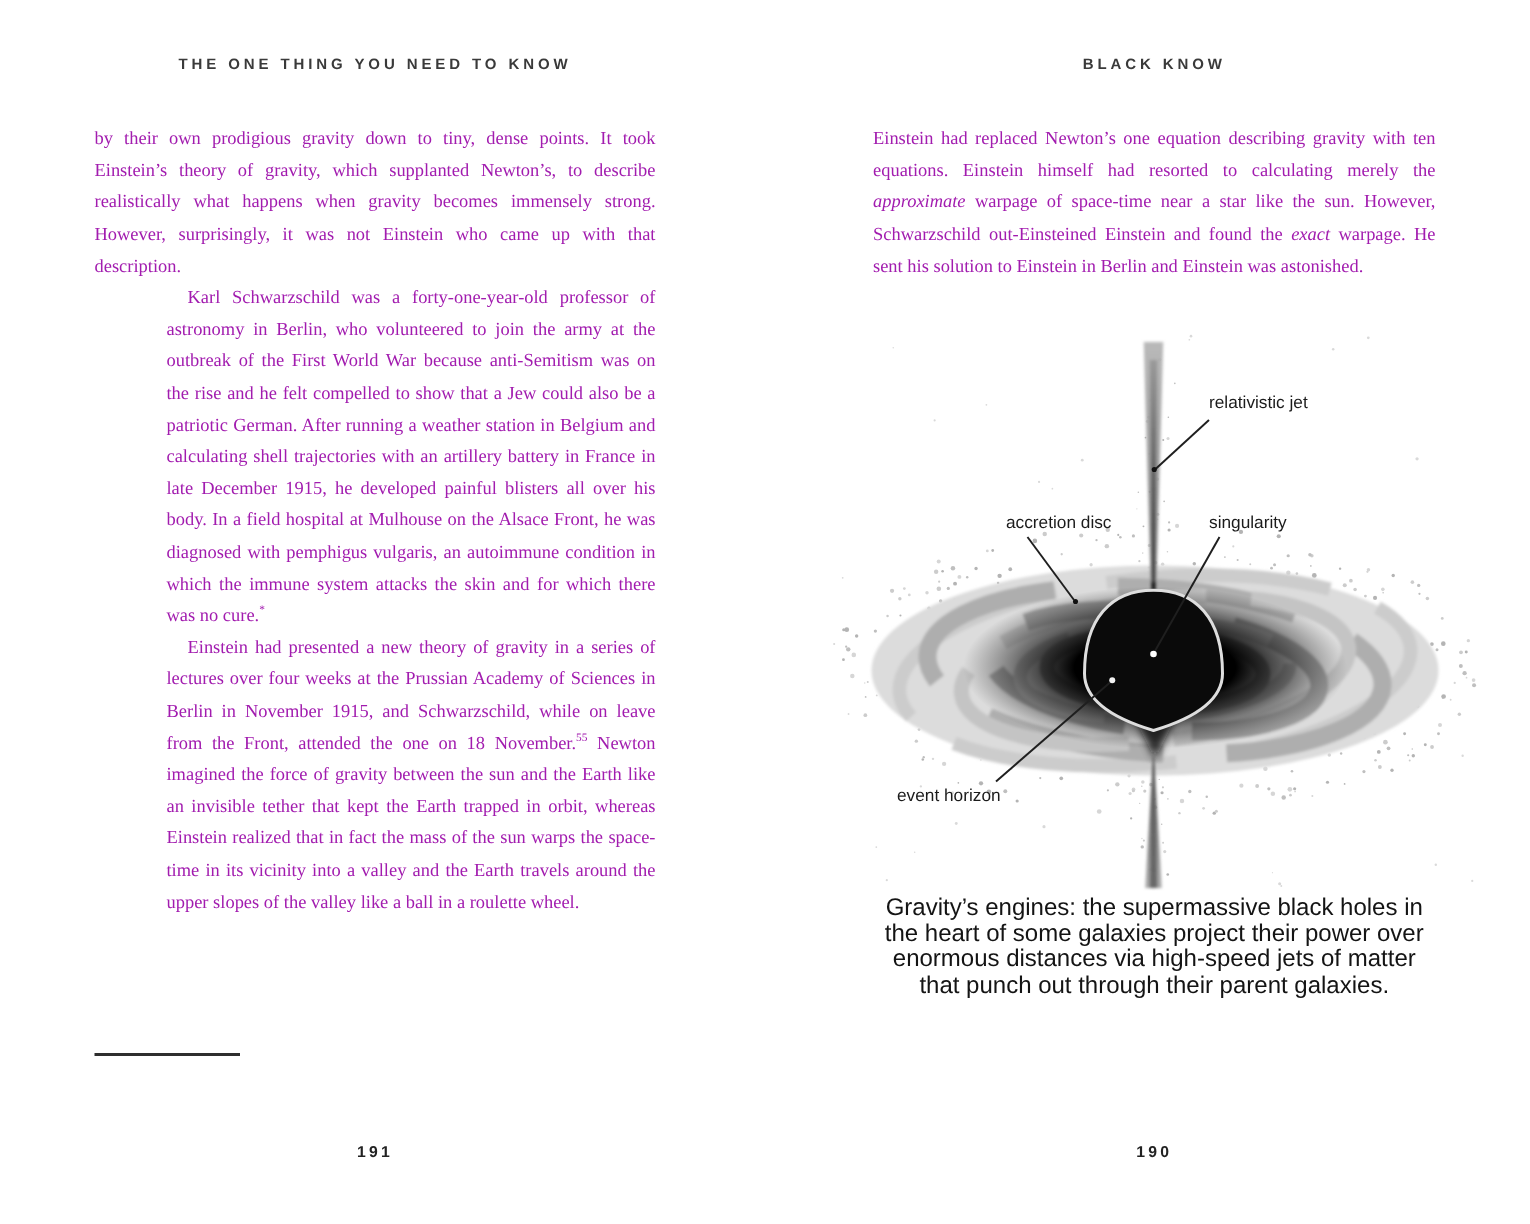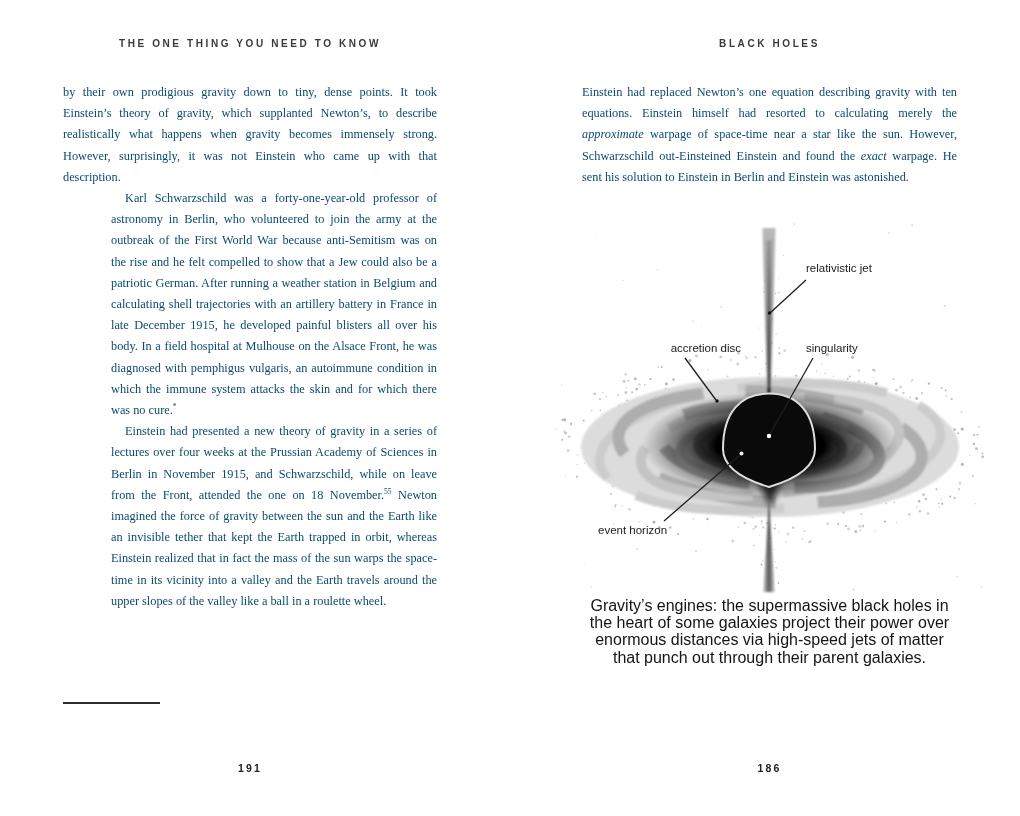--- a/index.html
+++ b/index.html
@@ -5,21 +5,21 @@
   html,body{margin:0;padding:0;background:#ffffff;}
   .stage{position:relative;width:1020px;height:816px;background:#ffffff;overflow:hidden;
          font-family:"Liberation Serif",serif;color:#272727;}
   .page{position:absolute;top:0;height:600px;}
   .page.left{left:63px;width:374px;}
   .page.right{left:582px;width:375px;}
   .running-head{position:absolute;top:38px;left:0;width:100%;text-align:center;
     font-family:"Liberation Sans",sans-serif;font-size:10px;font-weight:700;
     letter-spacing:2.6px;color:#3a3a3a;white-space:nowrap;}
   .body{position:absolute;top:82px;left:0;width:100%;
-    font-size:12.3px;line-height:21.2px;text-align:justify;color:#0c4a6e;
+    font-size:12.3px;line-height:21.2px;text-align:justify;color:#a21caf;
     hyphens:none;}
   .body p{margin:0;padding:0;}
   .body p.indent{text-indent:14px;margin-left:48px;}
   sup{font-size:0.62em;vertical-align:super;line-height:0;}
   i{font-style:italic;}
   .fn-rule{position:absolute;top:702px;left:0;width:97px;border-top:2px solid #2e2e2e;}
   .footnote{position:absolute;top:711px;left:0;width:374px;
     font-family:"Liberation Sans",sans-serif;font-size:11.5px;line-height:15.2px;color:#1e1e1e;}
   .fn-marker{margin-right:9px;}
   .folio{position:absolute;top:762px;left:0;width:100%;text-align:center;
@@ -41,26 +41,26 @@
     <div class="body">
       <p><span>by their own prodigious gravity down to tiny, dense points. It took Einstein’s theory of gravity, which supplanted Newton’s, to describe realistically what happens when gravity becomes immensely strong. However, surprisingly, it was not Einstein who came up with that description.</span></p>
       <p class="indent"><span>Karl Schwarzschild was a forty-one-year-old professor of astronomy in Berlin, who volunteered to join the army at the outbreak of the First World War because anti-Semitism was on the rise and he felt compelled to show that a Jew could also be a patriotic German. After running a weather station in Belgium and calculating shell trajectories with an artillery battery in France in late December 1915, he developed painful blisters all over his body. In a field hospital at Mulhouse on the Alsace Front, he was diagnosed with pemphigus vulgaris, an autoimmune condition in which the immune system attacks the skin and for which there was no cure.</span><sup>*</sup></p>
       <p class="indent"><span>Einstein had presented a new theory of gravity in a series of lectures over four weeks at the Prussian Academy of Sciences in Berlin in November 1915, and Schwarzschild, while on leave from the Front, attended the one on 18 November.</span><sup>55</sup><span> Newton imagined the force of gravity between the sun and the Earth like an invisible tether that kept the Earth trapped in orbit, whereas Einstein realized that in fact the mass of the sun warps the space-time in its vicinity into a valley and the Earth travels around the upper slopes of the valley like a ball in a roulette wheel.</span></p>
     </div>
     <div class="fn-rule"></div>
     <div class="folio">191</div>
   </section>
 
   <section class="page right">
-    <div class="running-head">BLACK HOLES</div>
+    <div class="running-head">BLACK KNOW</div>
     <div class="body">
       <p><span>Einstein had replaced Newton’s one equation describing gravity with ten equations. Einstein himself had resorted to calculating merely the </span><i>approximate</i><span> warpage of space-time near a star like the sun. However, Schwarzschild out-Einsteined Einstein and found the </span><i>exact</i><span> warpage. He sent his solution to Einstein in Berlin and Einstein was astonished.</span></p>
     </div>
     <div class="caption">Gravity’s engines: the supermassive black holes in the heart of some galaxies project their power over enormous distances via high-speed jets of matter that punch out through their parent galaxies.</div>
-    <div class="folio">186</div>
+    <div class="folio">190</div>
   </section>
 
   <svg id="bh-diagram" viewBox="540 213 460 392" xmlns="http://www.w3.org/2000/svg">
     <defs>
       <radialGradient id="coreGrad" cx="50%" cy="50%" r="50%">
         <stop offset="0%" stop-color="#000000" stop-opacity="1"></stop>
         <stop offset="42%" stop-color="#000000" stop-opacity="1"></stop>
         <stop offset="72%" stop-color="#1a1a1a" stop-opacity="0.55"></stop>
         <stop offset="100%" stop-color="#333333" stop-opacity="0"></stop>
       </radialGradient>

